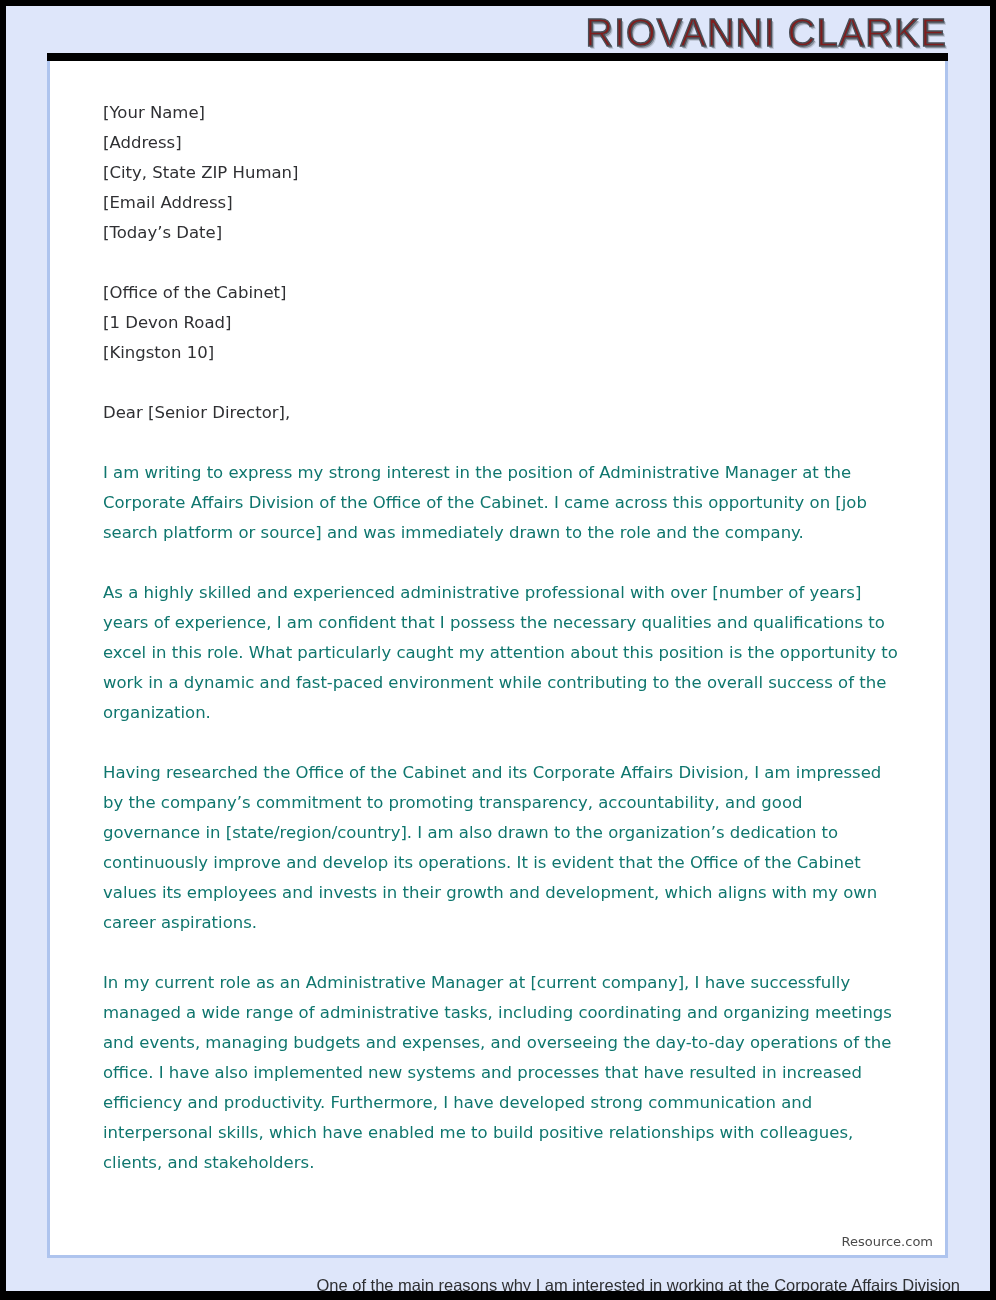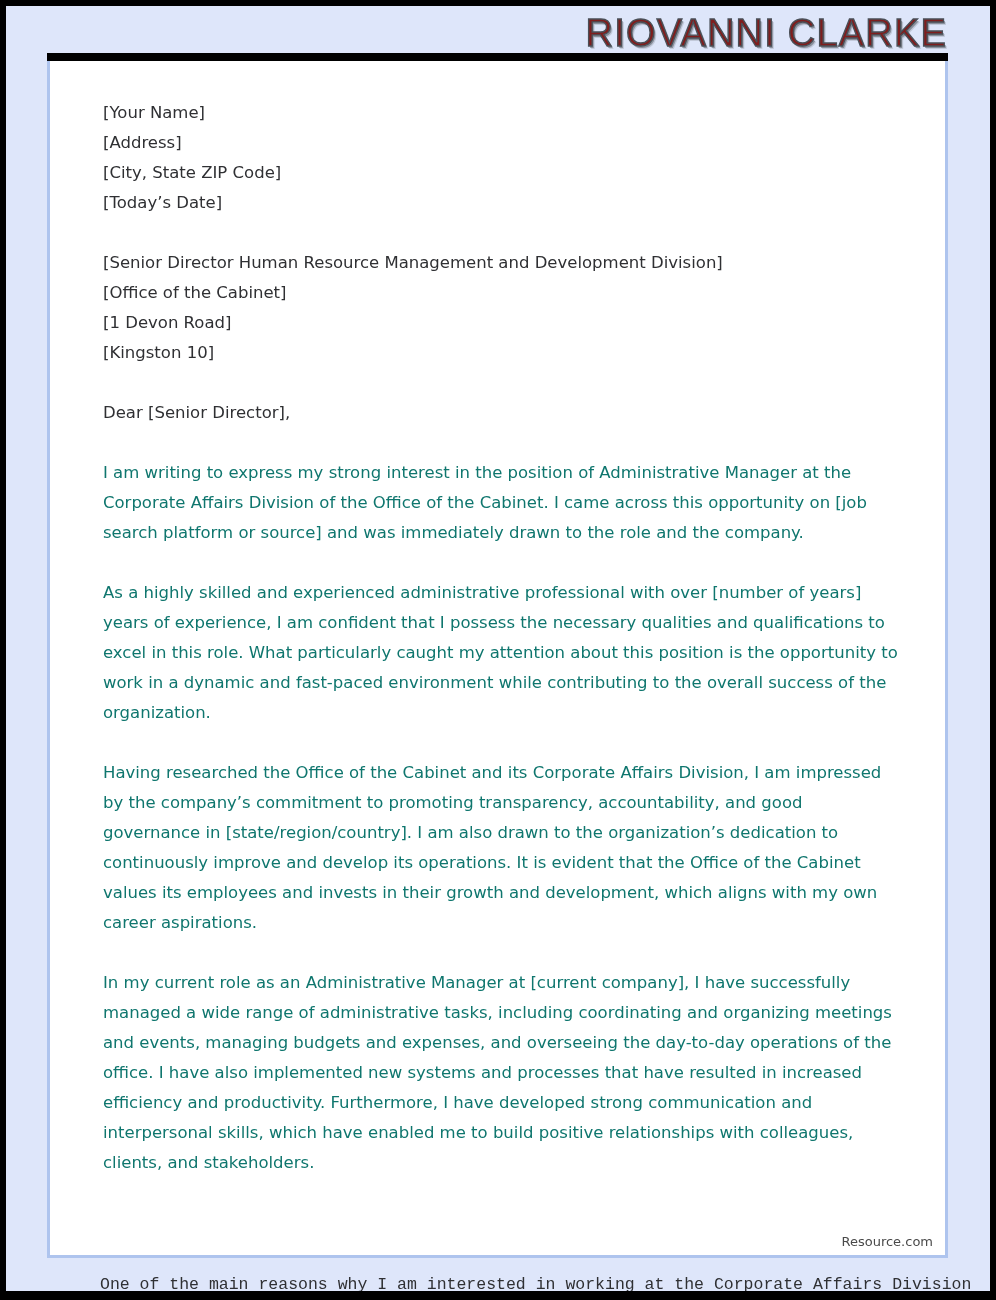--- a/index.html
+++ b/index.html
@@ -126,53 +126,54 @@
     color: #4a4a4a;
     white-space: nowrap;
   }
 
   
   #overflow-line {
     position: absolute;
     left: 94px;
     top: 1264px;
     width: 860px;
-    font-family: Liberation Mono, monospace;
+    font-family: Liberation Sans, sans-serif;
     font-size: 16.5px;
     line-height: 30px;
     color: #2f3033;
     white-space: nowrap;
+    text-align: right;
   }
 </style>
 </head>
 <body>
 
 <div id="outer-frame">
   <div id="canvas">
 
     <div id="doc-header">
       <div id="header-name">RIOVANNI CLARKE</div>
     </div>
 
     <div id="page-topbar"></div>
 
     <div id="page-sheet">
       <div id="letter-body">
 
         <div>
           <div class="letter-line">[Your Name]</div>
           <div class="letter-line">[Address]</div>
-          <div class="letter-line">[City, State ZIP Code]</div>
+          <div class="letter-line">[City, State ZIP Human]</div>
+          <div class="letter-line">[Email Address]</div>
           <div class="letter-line">[Today’s Date]</div>
         </div>
 
         <div class="block-gap"></div>
 
         <div>
-          <div class="letter-line">[Senior Director Human Resource Management and Development Division]</div>
           <div class="letter-line">[Office of the Cabinet]</div>
           <div class="letter-line">[1 Devon Road]</div>
           <div class="letter-line">[Kingston 10]</div>
         </div>
 
         <div class="block-gap"></div>
 
         <div class="letter-line">Dear [Senior Director],</div>
 
         <div class="block-gap"></div>

